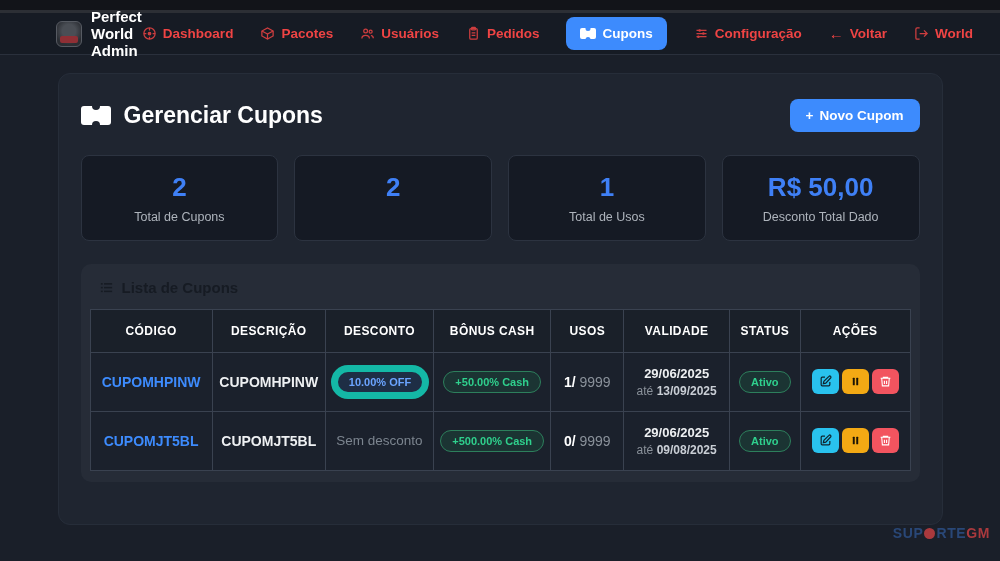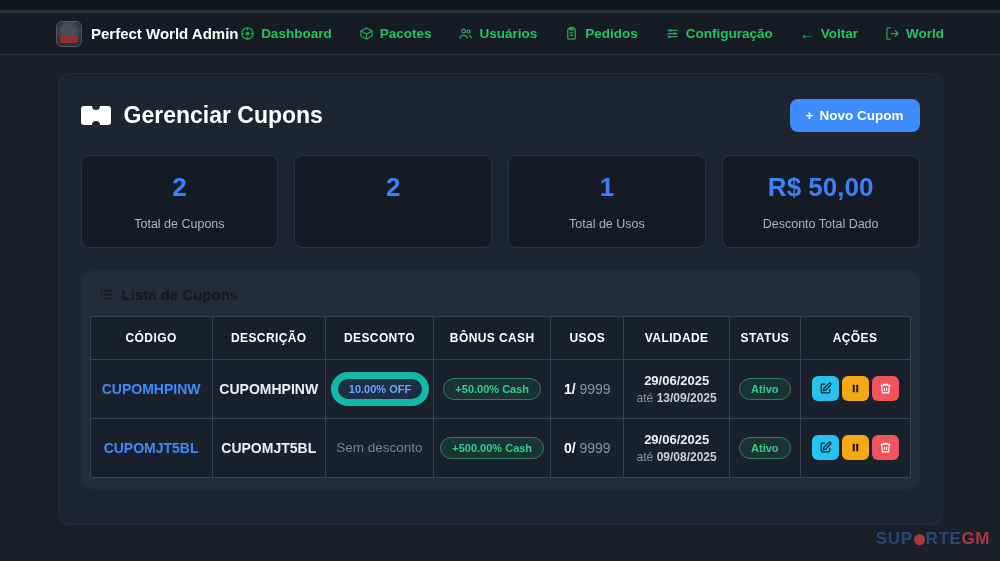--- a/index.html
+++ b/index.html
@@ -22,21 +22,21 @@
   .nav-inner { width:888px; margin:0 auto; display:flex; align-items:center; }
   .brand { display:flex; align-items:center; gap:9px; color:#fff; font-weight:bold; font-size:15px; cursor:pointer; }
   .logo {
     width:26px; height:26px; border-radius:6px; position:relative;
     background:radial-gradient(circle at 50% 38%, #4a4e55 0 35%, #2a2d33 72%);
     border:1px solid #565a62; overflow:hidden; flex:0 0 auto;
   }
   .logo::after { content:""; position:absolute; left:3px; right:3px; bottom:3px; height:7px; background:#8f2f35; border-radius:2px; }
   .nav-menu { margin-left:auto; display:flex; align-items:center; gap:27px; }
   .nav-item {
-    color:#22c55e; font-size:13.5px; display:flex; align-items:center; gap:6px;
+    color:#ef4444; font-size:13.5px; display:flex; align-items:center; gap:6px;
     cursor:pointer; white-space:nowrap; font-weight:600;
   }
   .nav-item svg { width:15px; height:15px; opacity:.85; flex:0 0 auto; }
   .nav-item.active { background:#3d8bfd; color:#fff; padding:9px 14px; border-radius:8px; }
   .arrow-glyph { font-size:15px; line-height:1; }
 
   
   .ticket { position:relative; display:inline-block; background:currentColor; border-radius:3px; }
   .ticket::before, .ticket::after {
     content:""; position:absolute; left:50%; transform:translateX(-50%);
@@ -64,21 +64,21 @@
     display:flex; align-items:center; gap:6px; font-family:inherit;
   }
 
   
   .stats { display:flex; gap:16px; margin-top:23px; }
   .stat {
     flex:1; background:#151a24; border:1px solid #2c3340; border-radius:8px;
     padding:17px 8px 16px; text-align:center;
   }
   .stat-value { color:#3f80f6; font-size:26px; font-weight:bold; line-height:1.15; }
-  .stat-label { color:#aeb4bc; font-size:12.5px; margin-top:14px; }
+  .stat-label { color:#aeb4bc; font-size:12.5px; margin-top:7px; }
 
   
   .list-card { margin-top:23px; background:#262c37; border-radius:10px; padding-bottom:11px; }
   .list-header {
     padding:15px 18px 13px; color:#161b23; font-weight:bold; font-size:15px;
     display:flex; align-items:center; gap:8px;
   }
   .list-header svg { width:15px; height:15px; }
   table { width:calc(100% - 18px); margin:0 9px; border-collapse:collapse; table-layout:fixed; }
   th, td { border:1px solid #3a4250; text-align:center; vertical-align:middle; }
@@ -103,22 +103,22 @@
     width:27px; height:25px; border-radius:6px; border:none; cursor:pointer;
     display:flex; align-items:center; justify-content:center; padding:0;
   }
   .abtn svg { width:13px; height:13px; }
   .abtn-edit   { background:#29c2ee; color:#10242c; }
   .abtn-pause  { background:#f3a914; color:#1c1405; }
   .abtn-delete { background:#f2545f; color:#fff; }
 
   
   .watermark {
-    position:absolute; right:10px; bottom:12px;
-    font-size:17px; font-weight:bold; letter-spacing:.6px;
+    position:absolute; right:10px; bottom:20px;
+    font-size:14px; font-weight:bold; letter-spacing:.6px;
     display:flex; align-items:center; opacity:.95;
   }
   .wm-blue { color:#2a4a7c; }
   .wm-red  { color:#b23b3f; }
   .wm-circle { width:11px; height:11px; border-radius:50%; background:#b23b3f; display:inline-block; margin:0 1px; }
 </style>
 </head>
 <body>
 
 <div class="top-strip"></div>
@@ -155,20 +155,24 @@
           </svg>
         <span>Usuários</span>
       </div>
       <div class="nav-item">
         <svg viewBox="0 0 24 24" fill="none" stroke="currentColor" stroke-width="2">
             <rect x="6" y="4" width="12" height="17" rx="2"></rect>
             <rect x="9" y="2" width="6" height="4" rx="1"></rect>
             <path d="M9 11h6M9 15h6"></path>
           </svg>
         <span>Pedidos</span>
+      </div>
+      <div class="nav-item active">
+        <span class="ticket ticket-sm" style="color:#fff; --notch:#3d8bfd;"></span>
+        <span>Cupons</span>
       </div>
       <div class="nav-item">
         <svg viewBox="0 0 24 24" fill="none" stroke="currentColor" stroke-width="2">
             <path d="M4 7h16M4 12h16M4 17h16"></path>
             <circle cx="9" cy="7" r="2" fill="currentColor" stroke="none"></circle>
             <circle cx="15" cy="12" r="2" fill="currentColor" stroke="none"></circle>
             <circle cx="7" cy="17" r="2" fill="currentColor" stroke="none"></circle>
           </svg>
         <span>Configuração</span>
       </div>

